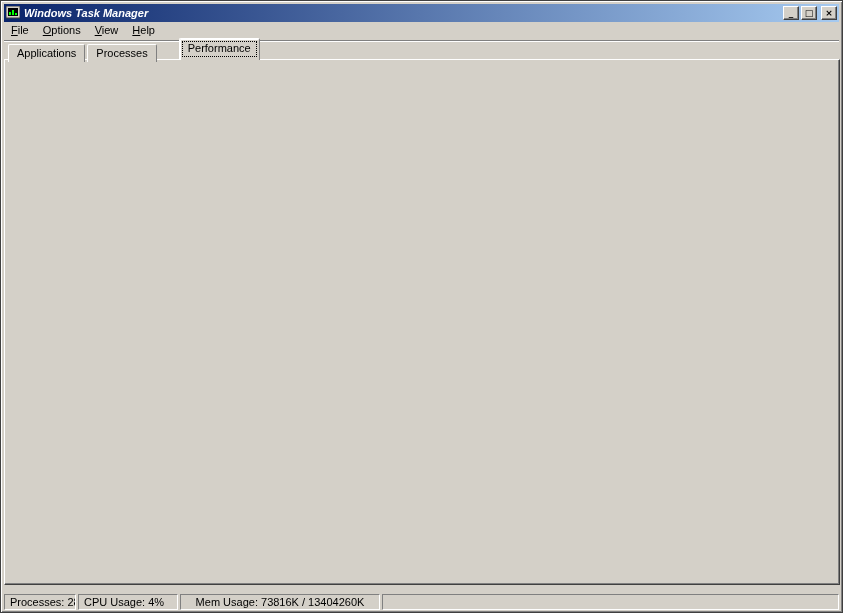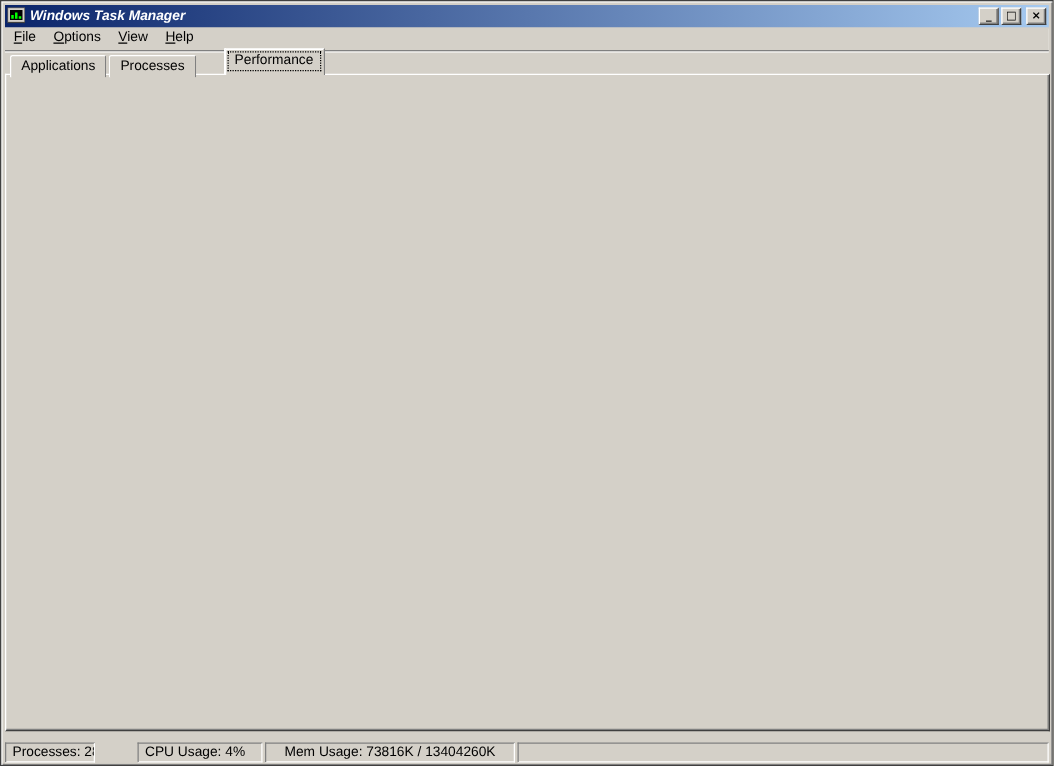--- a/index.html
+++ b/index.html
@@ -430,18 +430,18 @@
         </div>
         <div class="info-row">
           <span class="info-label">Nonpaged</span>
           <span class="info-value">8308</span>
         </div>
       </div>
   </div>
 
   <div class="statusbar">
       <div class="status-panel" style="width: 72px;">Processes: 28</div>
-      <div class="status-panel" style="width: 100px; margin-left: 32px;">CPU Usage: 4%</div>
+      <div class="status-panel" style="width: 100px;">CPU Usage: 4%</div>
       <div class="status-panel" style="width: 200px; text-align: center;">Mem Usage: 73816K / 13404260K</div>
       <div class="status-panel status-filler"></div>
     </div>
 
 </div>
 
 </body></html>

